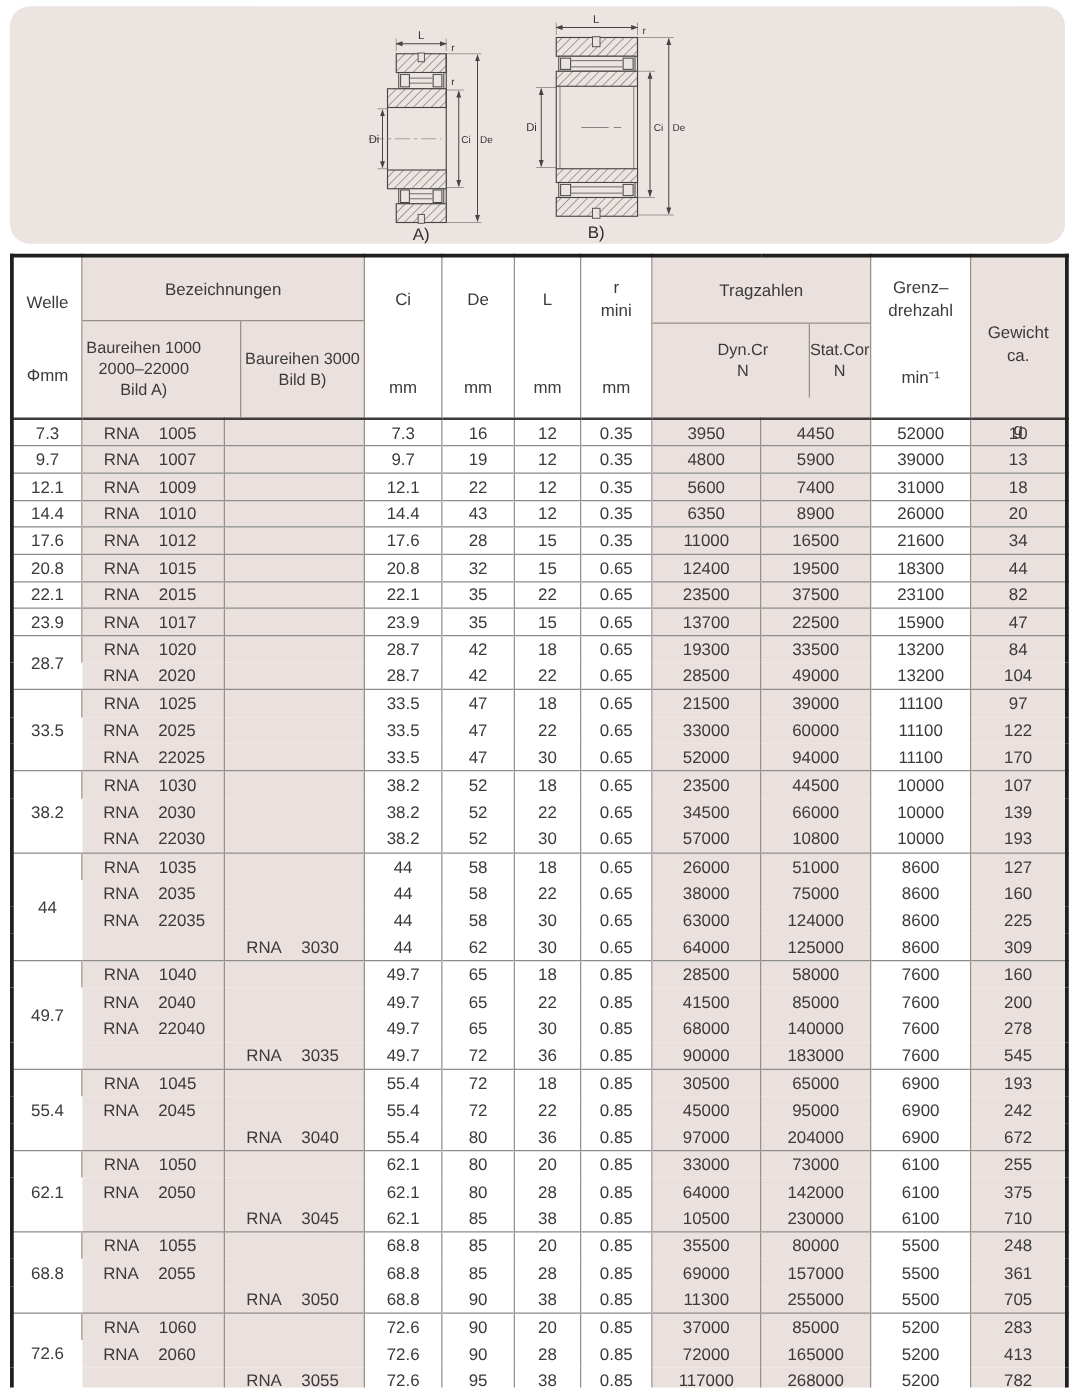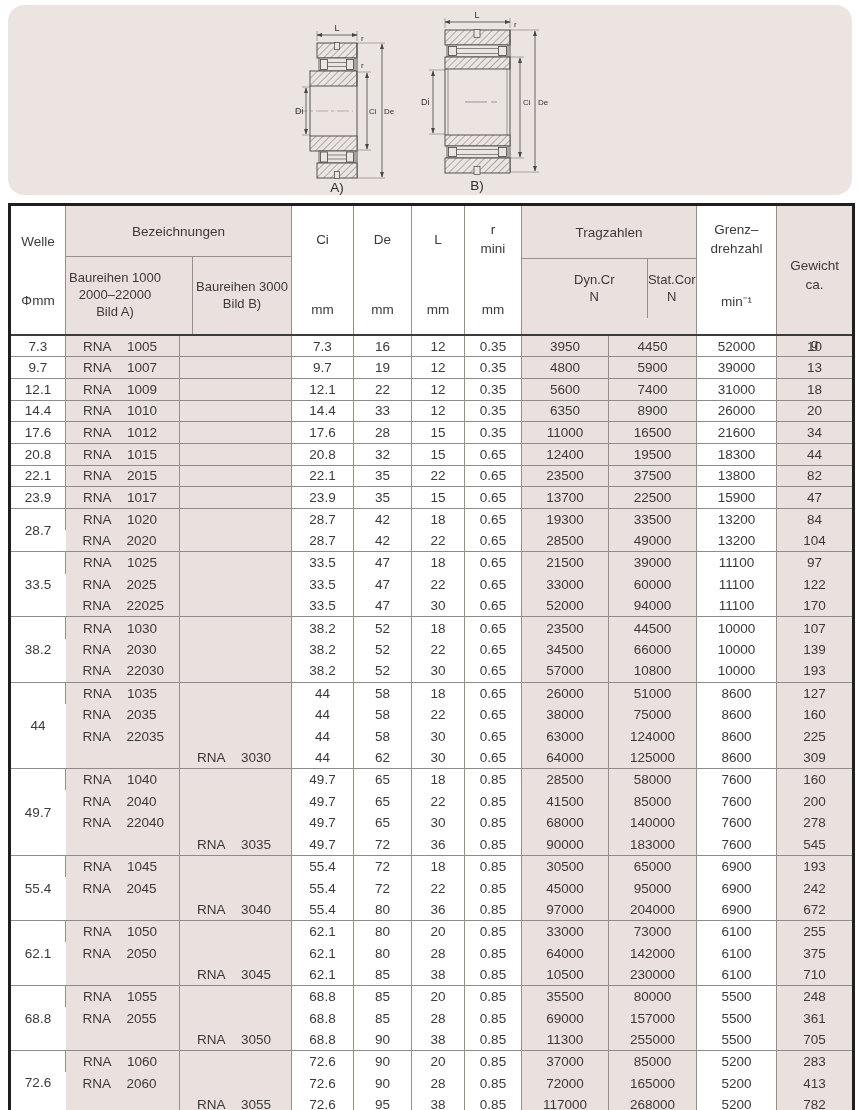--- a/index.html
+++ b/index.html
@@ -306,21 +306,21 @@
             <span class="n">1010</span>
           </div>
         </td>
         <td class="c-des pink">
           <div class="wrap">
             <span class="p"></span>
             <span class="n"></span>
           </div>
         </td>
         <td class="white">14.4</td>
-        <td class="white">33</td>
+        <td class="white">43</td>
         <td class="white">12</td>
         <td class="white">0.35</td>
         <td class="pink">6350</td>
         <td class="pink">8900</td>
         <td class="white">26000</td>
         <td class="pink">20</td>
       </tr>
       <tr class="gs">
         <td class="white" rowspan="1">17.6</td>
         <td class="c-des pink">
@@ -380,21 +380,21 @@
             <span class="p"></span>
             <span class="n"></span>
           </div>
         </td>
         <td class="white">22.1</td>
         <td class="white">35</td>
         <td class="white">22</td>
         <td class="white">0.65</td>
         <td class="pink">23500</td>
         <td class="pink">37500</td>
-        <td class="white">13800</td>
+        <td class="white">23100</td>
         <td class="pink">82</td>
       </tr>
       <tr class="gs">
         <td class="white" rowspan="1">23.9</td>
         <td class="c-des pink">
           <div class="wrap">
             <span class="p">RNA</span>
             <span class="n">1017</span>
           </div>
         </td>

